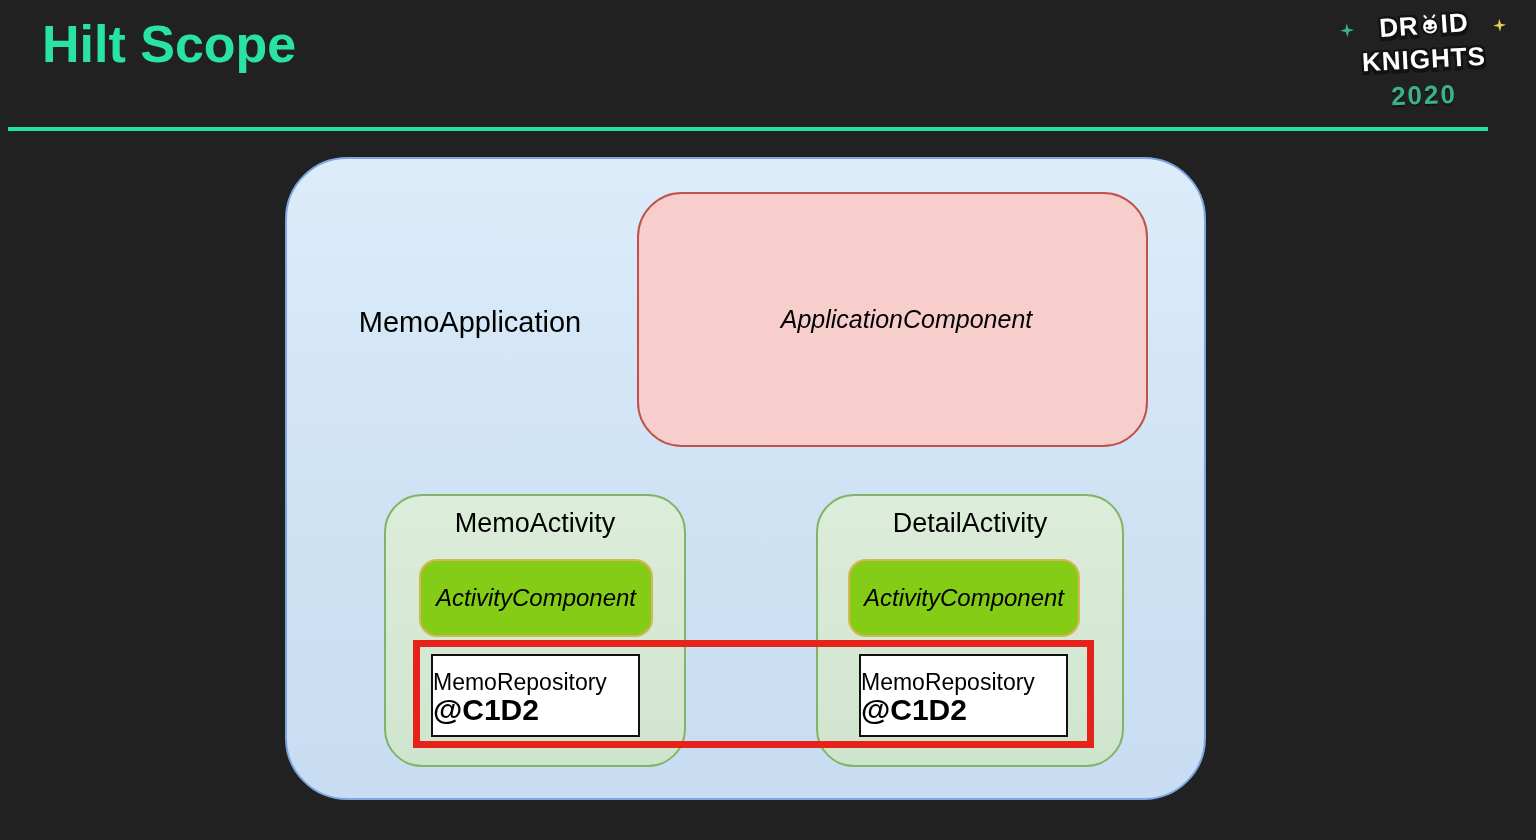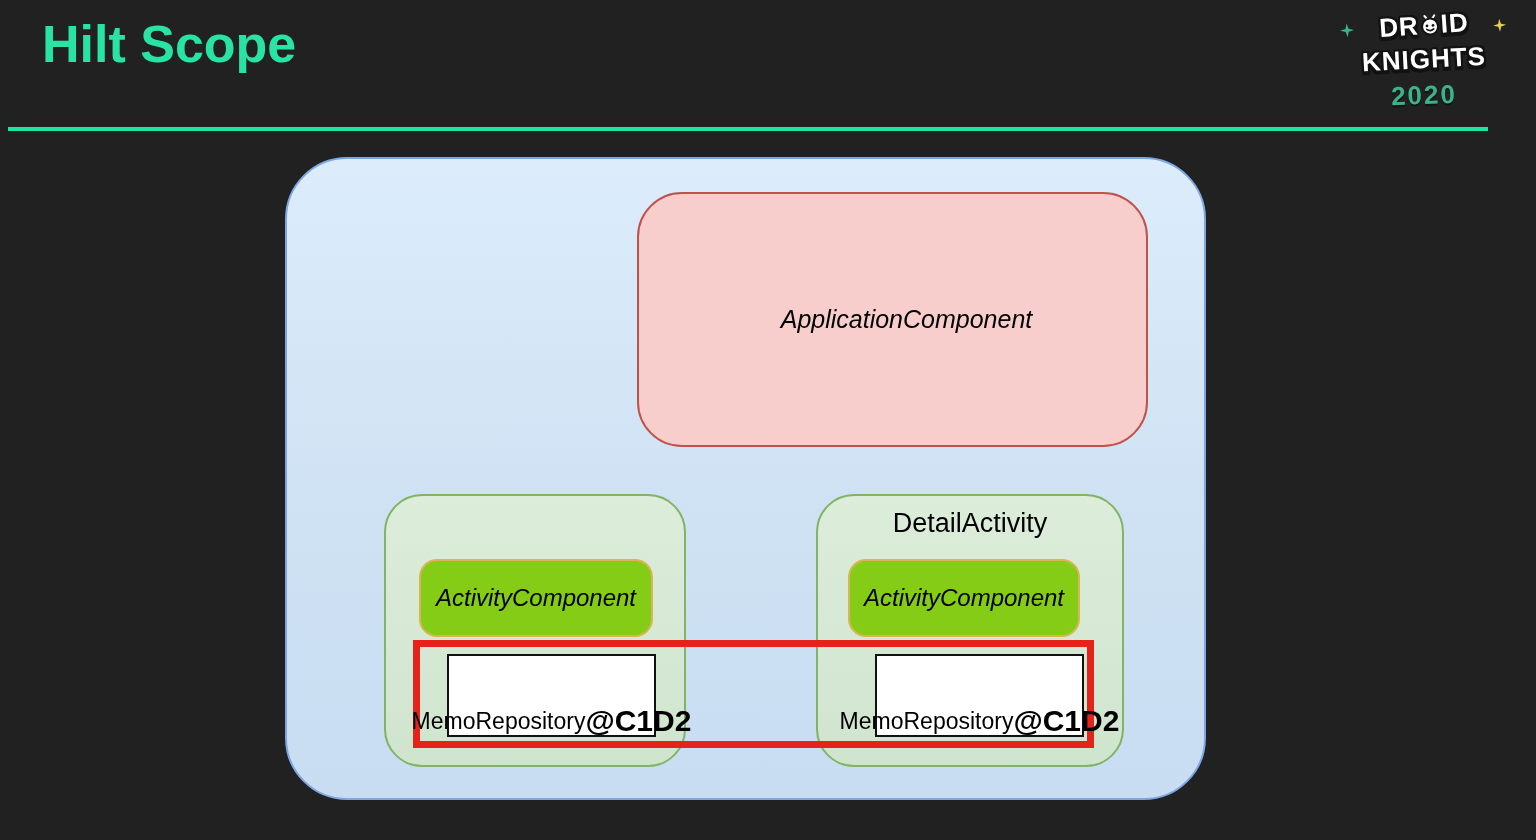--- a/index.html
+++ b/index.html
@@ -157,25 +157,24 @@
   .activity.detail .activity-component { left: 32px; width: 232px; }
   .activity-component .component-label { font-size: 24px; }
   .repository {
     position: absolute;
     top: 160px;
     width: 209px;
     height: 83px;
     background: #ffffff;
     border: 2px solid #111111;
     display: flex;
-    flex-direction: row;
-    align-items: flex-end;
+    flex-direction: column;
+    align-items: flex-start;
     justify-content: center;
     z-index: 6;
-    margin-left: 16px;
   }
   .activity.memo .repository { left: 47px; }
   .activity.detail .repository { left: 43px; }
   .repository-label {
     font-size: 23px;
     line-height: 28px;
     color: #000000;
   }
   .repository-scope {
     font-size: 30px;
@@ -214,26 +213,28 @@
             <circle cx="13" cy="12" r="1.4" fill="#131313"></circle>
             <path d="M6.5 15.5 Q10 18.5 13.5 15.5" fill="none" stroke="#131313" stroke-width="1.6" stroke-linecap="round"></path>
           </svg></span><span>ID</span>
       <span class="sparkle sparkle-yellow"></span>
     </div>
     <div class="logo-line logo-line-knights">KNIGHTS</div>
     <div class="logo-year">2020</div>
   </div>
 
   <div class="app-scope"></div>
+  <div class="app-label">MemoApplication</div>
   <div class="app-component">
     <span class="component-label">ApplicationComponent</span>
   </div>
 
   <div class="activity memo">
     <div class="activity-box"></div>
+    <div class="activity-label">MemoActivity</div>
     <div class="activity-component">
       <span class="component-label">ActivityComponent</span>
     </div>
     <div class="repository">
       <span class="repository-label">MemoRepository</span>
       <span class="repository-scope">@C1D2</span>
     </div>
   </div>
 
   <div class="activity detail">

